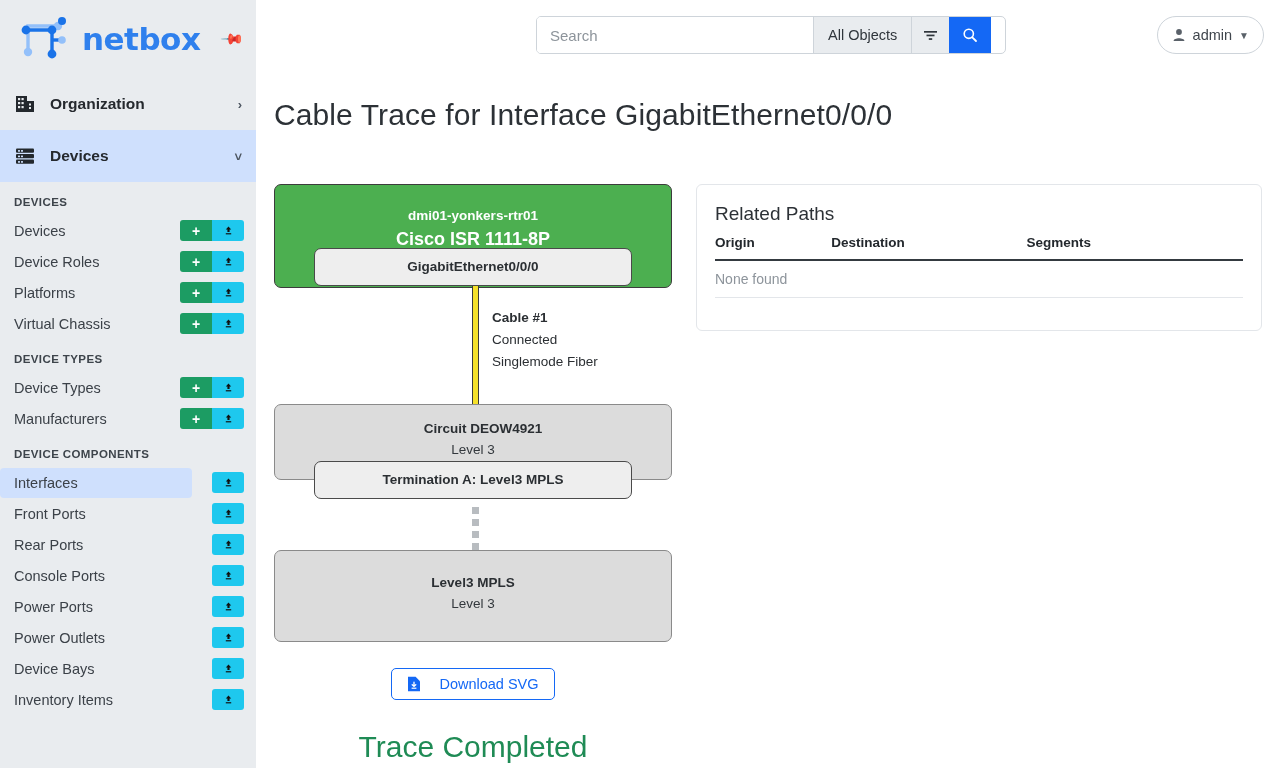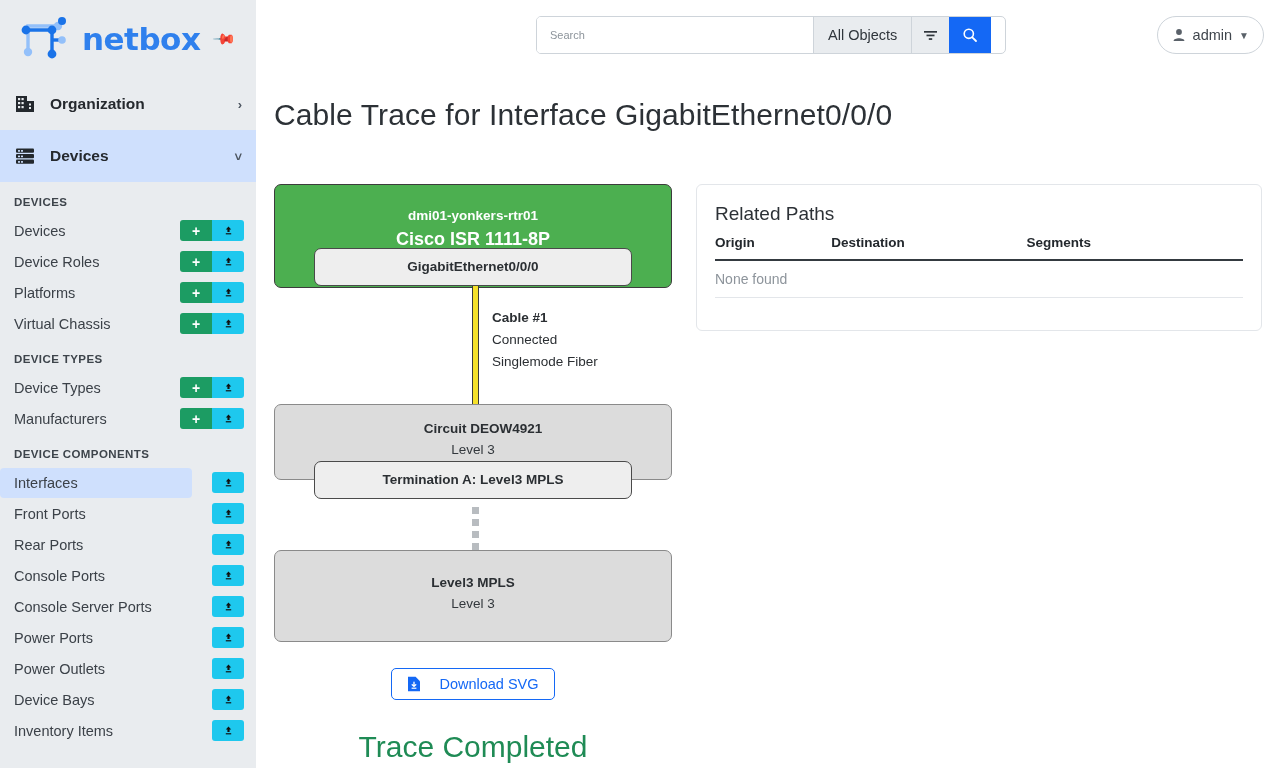--- a/index.html
+++ b/index.html
@@ -15,21 +15,21 @@
 
   
   .sidebar {
     width:256px; min-width:256px; height:768px;
     background:#e9ecef;
     overflow:hidden;
     position:relative;
   }
   .brand {
     height:78px; display:flex; align-items:center;
-    padding:0 22px 0 18px; gap:10px;
+    padding:0 14px 0 18px; gap:10px;
   }
   .brand-logo { width:52px; height:46px; flex:none; }
   .brand-word { font-size:31px; font-weight:700; color:#2f80ed; letter-spacing:-0.5px;
       font-family:"DejaVu Sans", sans-serif; line-height:1; margin-left:2px;}
   .brand-pin { margin-left:auto; color:#f0712b; font-size:15px; transform:rotate(45deg); }
 
   .nav-group {
     display:flex; align-items:center; gap:14px;
     height:52px; padding:0 14px 0 14px;
     font-size:15.5px; font-weight:700; color:#25292e;
@@ -63,21 +63,21 @@
   .arrow-up { width:9px; height:9px; display:block; }
 
   
   .main { flex:1; height:768px; background:#fff; position:relative; overflow:hidden; }
 
   .topbar { height:70px; display:flex; align-items:center; padding:0 16px; }
   .search-wrap { display:flex; margin:0 auto 0 auto; height:38px;
       border:1px solid #ced4da; border-radius:5px; overflow:hidden; width:470px;
       margin-left:264px; }
   .search-input {
-    border:0; outline:0; width:276px; padding:0 13px; font-size:11px;
+    border:0; outline:0; width:276px; padding:0 13px; font-size:15px;
     color:#3b4148; background:#fff; font-family:"Liberation Sans", sans-serif;
   }
   .search-input::placeholder { color:#8d949b; }
   .obj-select {
     background:#e9ecef; display:flex; align-items:center; padding:0 14px;
     font-size:14.5px; color:#2f353b; border-left:1px solid #ced4da; cursor:pointer;
     white-space:nowrap;
   }
   .filter-btn {
     background:#e9ecef; display:flex; align-items:center; justify-content:center;
@@ -351,31 +351,20 @@
       <span class="btn-pair">
         <span class="mini-btn mini-imp solo">
           <svg class="arrow-up" viewBox="0 0 10 10">
               <path d="M5 0.6 L8 4 H6.2 V6.6 H3.8 V4 H2 Z" fill="#111"></path>
               <rect x="2" y="8" width="6" height="1.3" fill="#111"></rect>
             </svg>
         </span>
       </span>
     </div>
     <div class="item-row">
-      <span class="item-link">Console Server Ports</span>
-      <span class="btn-pair">
-        <span class="mini-btn mini-imp solo">
-          <svg class="arrow-up" viewBox="0 0 10 10">
-              <path d="M5 0.6 L8 4 H6.2 V6.6 H3.8 V4 H2 Z" fill="#111"></path>
-              <rect x="2" y="8" width="6" height="1.3" fill="#111"></rect>
-            </svg>
-        </span>
-      </span>
-    </div>
-    <div class="item-row">
       <span class="item-link">Power Ports</span>
       <span class="btn-pair">
         <span class="mini-btn mini-imp solo">
           <svg class="arrow-up" viewBox="0 0 10 10">
               <path d="M5 0.6 L8 4 H6.2 V6.6 H3.8 V4 H2 Z" fill="#111"></path>
               <rect x="2" y="8" width="6" height="1.3" fill="#111"></rect>
             </svg>
         </span>
       </span>
     </div>

